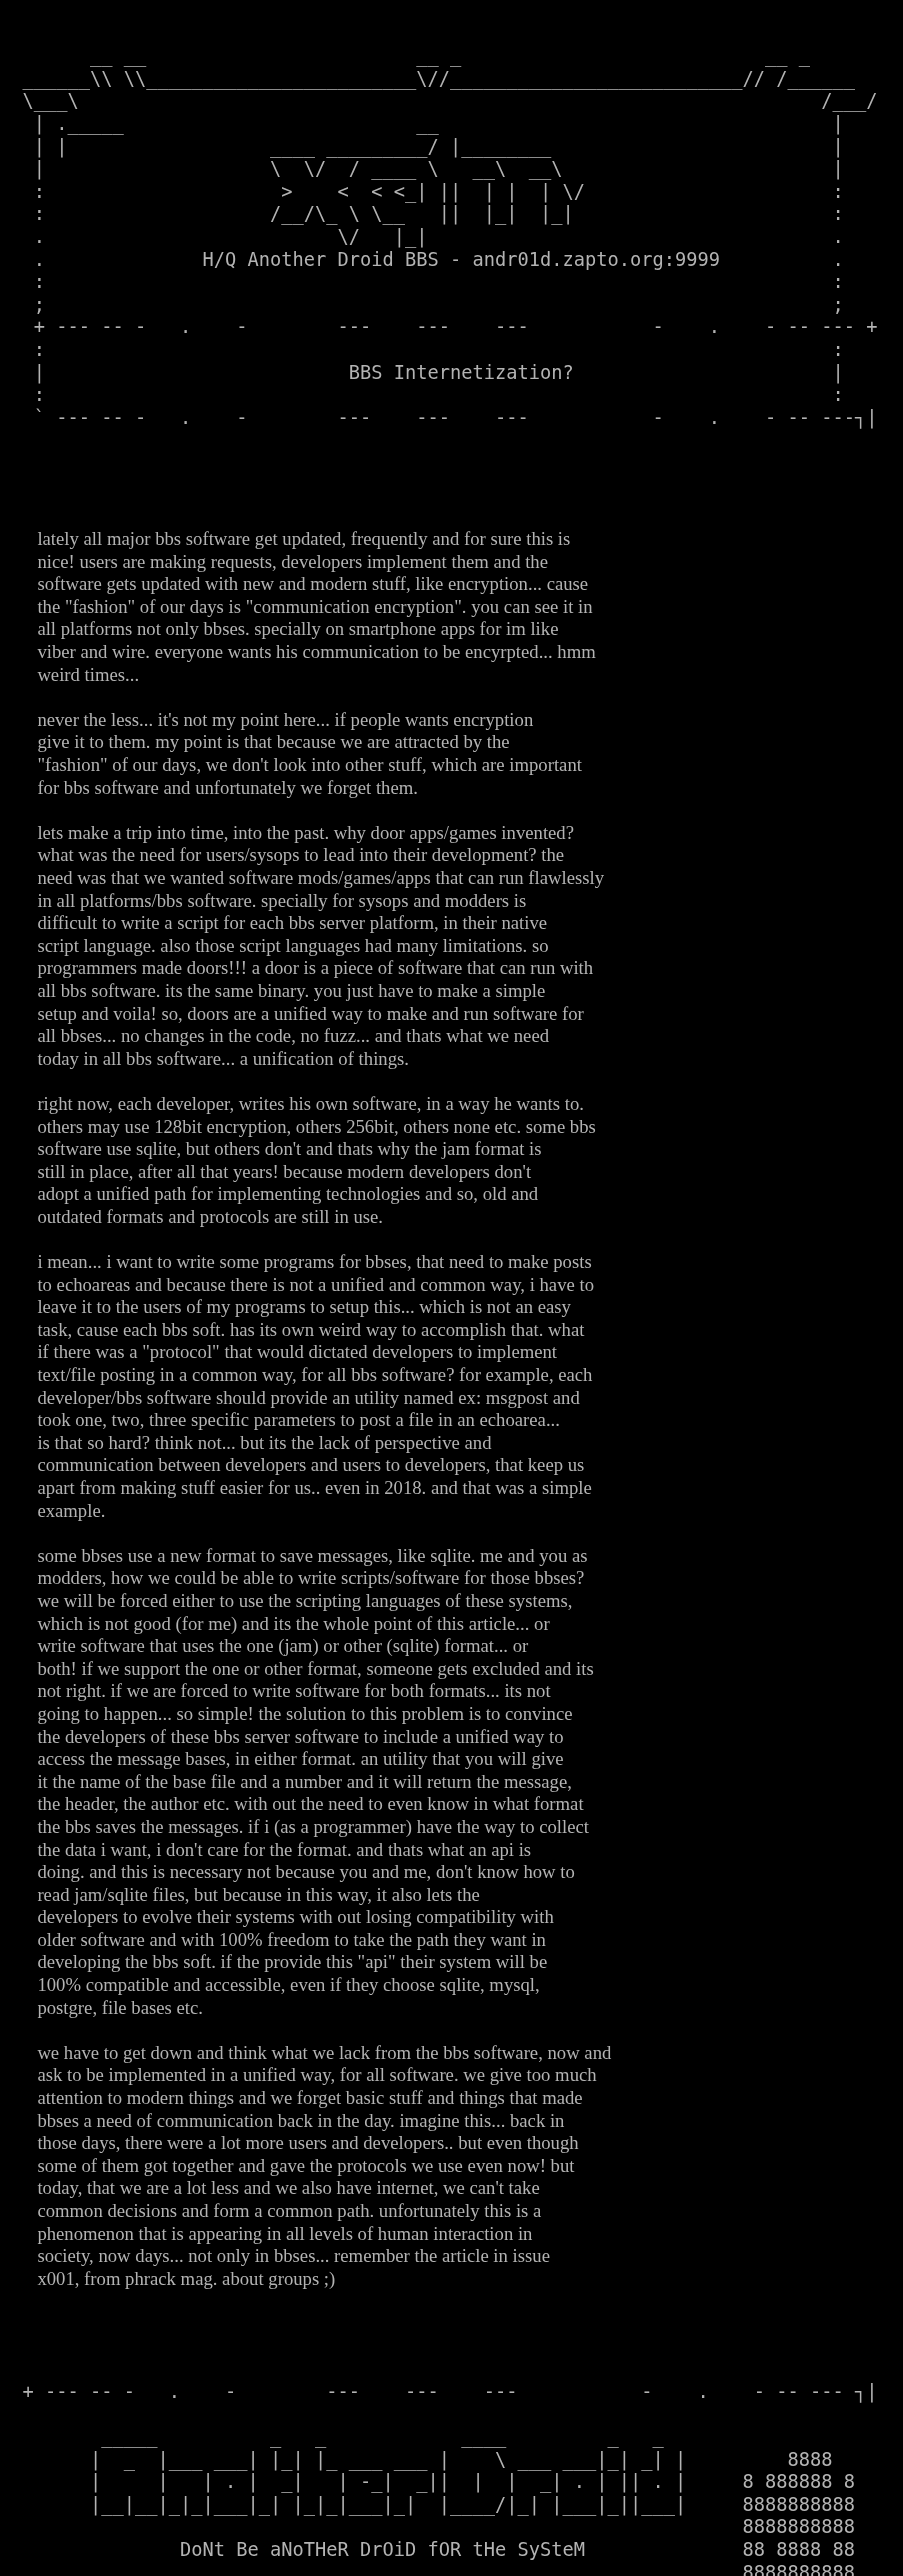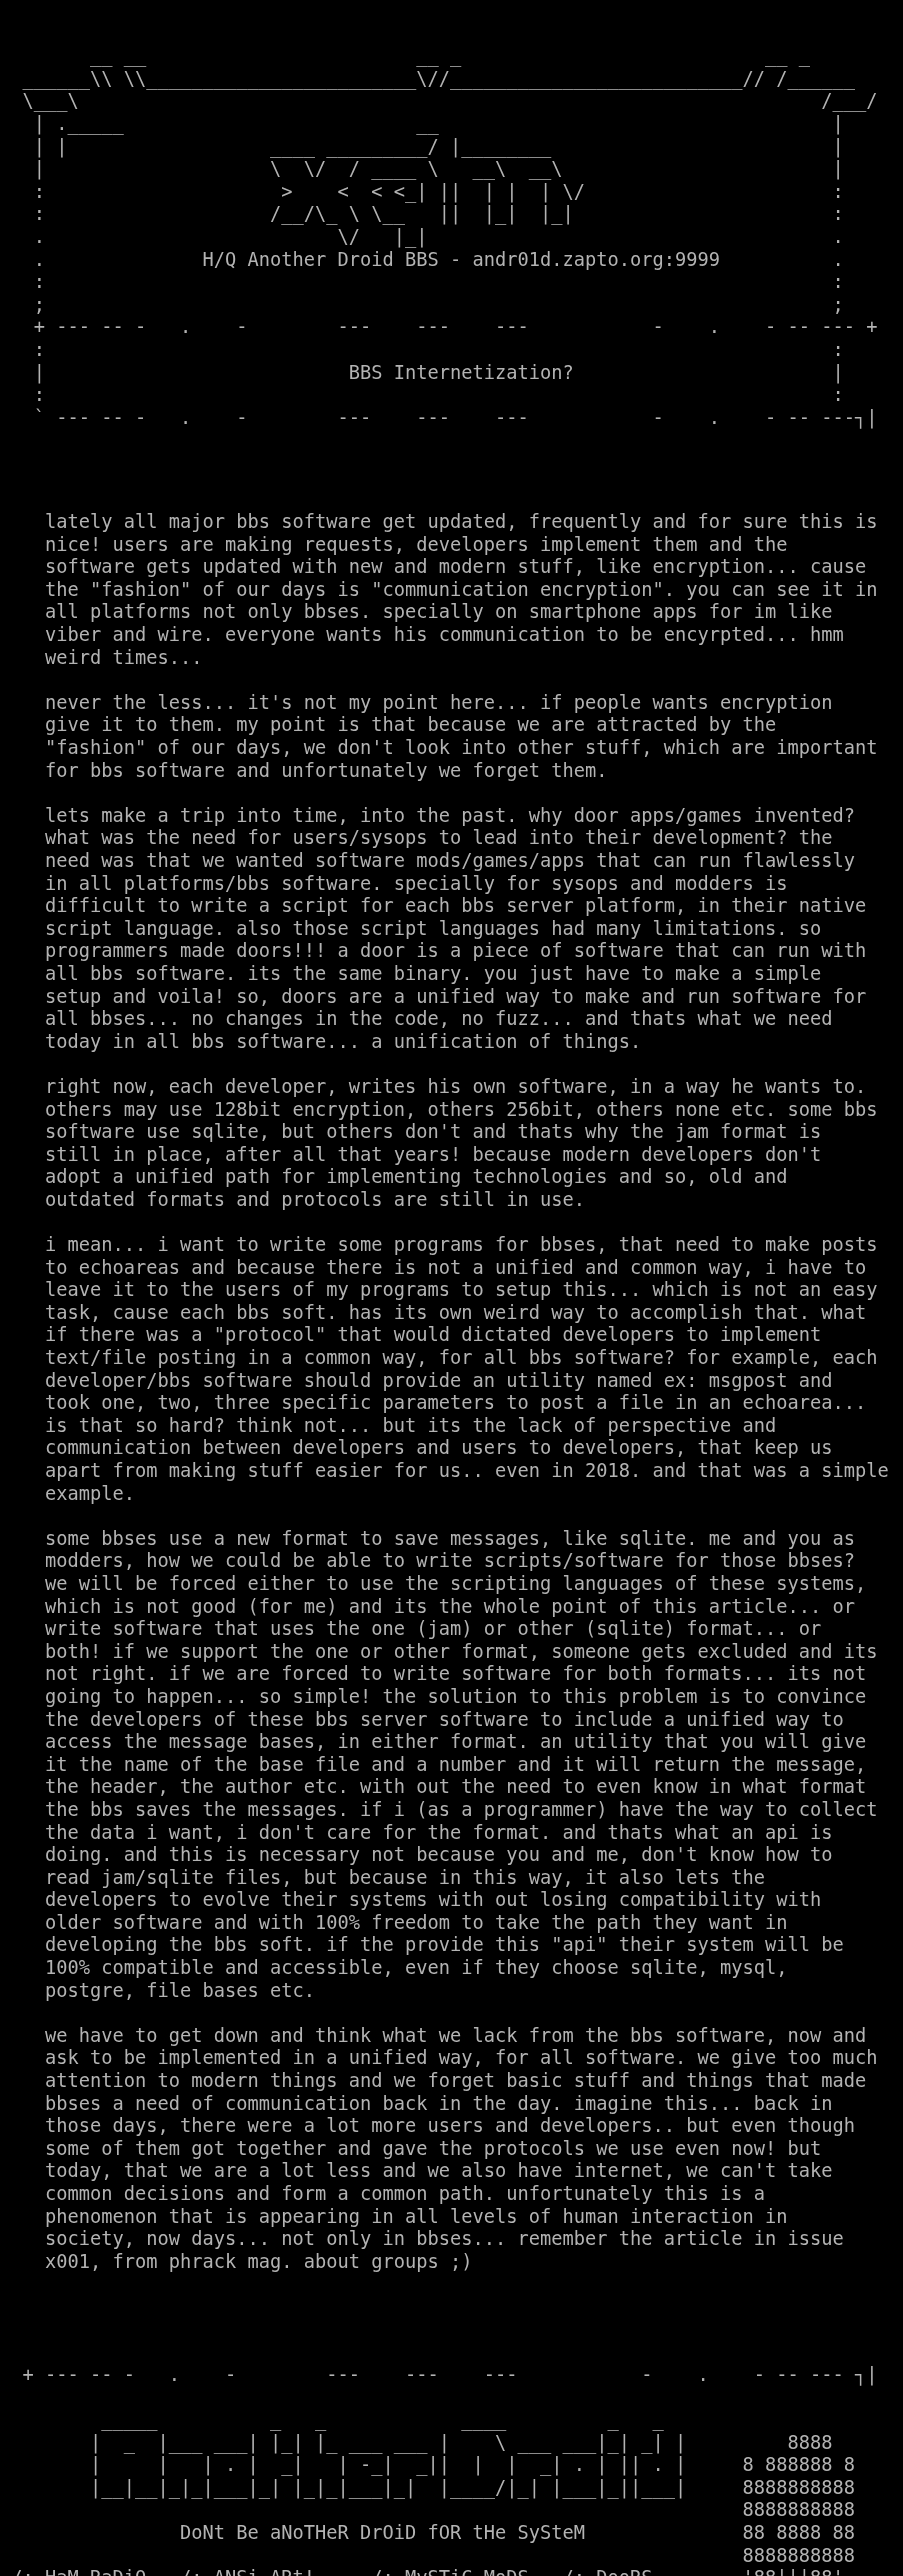--- a/index.html
+++ b/index.html
@@ -6,21 +6,21 @@
   body{width:904px;height:2576px;overflow:hidden;}
   .screen{
     font-family:"DejaVu Sans Mono","Liberation Mono",monospace;
     font-size:18.7px;
     line-height:22.6px;
     color:#b3b3b3;
     white-space:pre;
     -webkit-font-smoothing:none;
   }
   pre{margin:0;font:inherit;white-space:pre;}
-  .article{margin-top:14px;padding-left:4ch;}
+  .article{margin-top:31px;padding-left:4ch;font-family:Liberation Serif, serif;}
   .footer{margin-top:22.6px;}
 </style>
 </head>
 <body>
 
 <div class="screen">
   <pre>        __ __                        __ _                           __ _
   ______\\ \\________________________\//__________________________// /______
   \___\                                                                  /___/
    | ._____                          __                                   |

